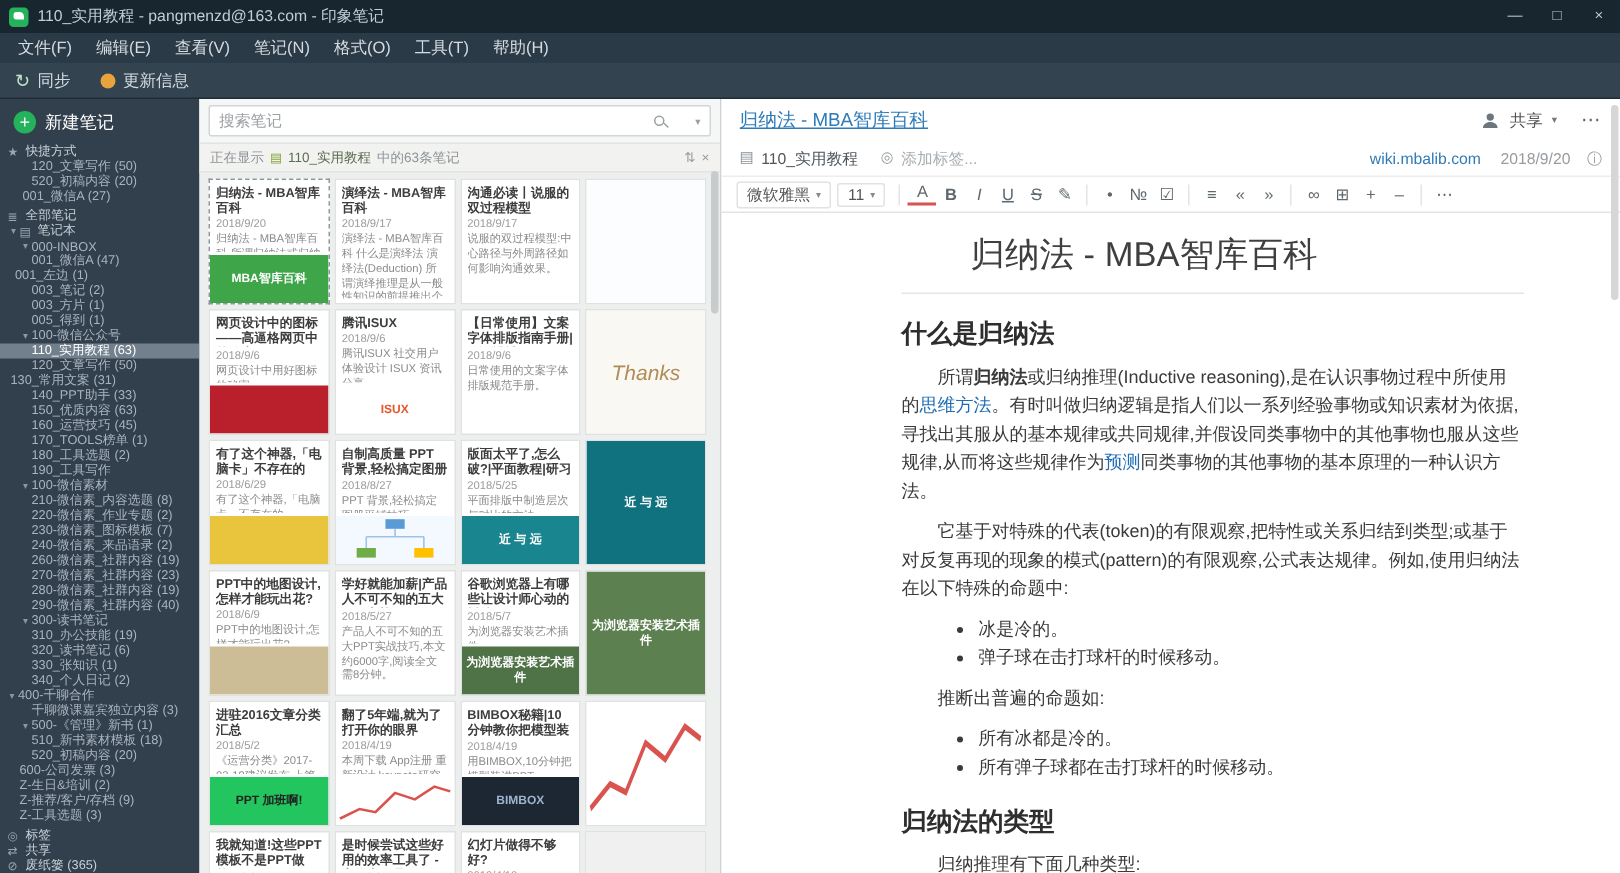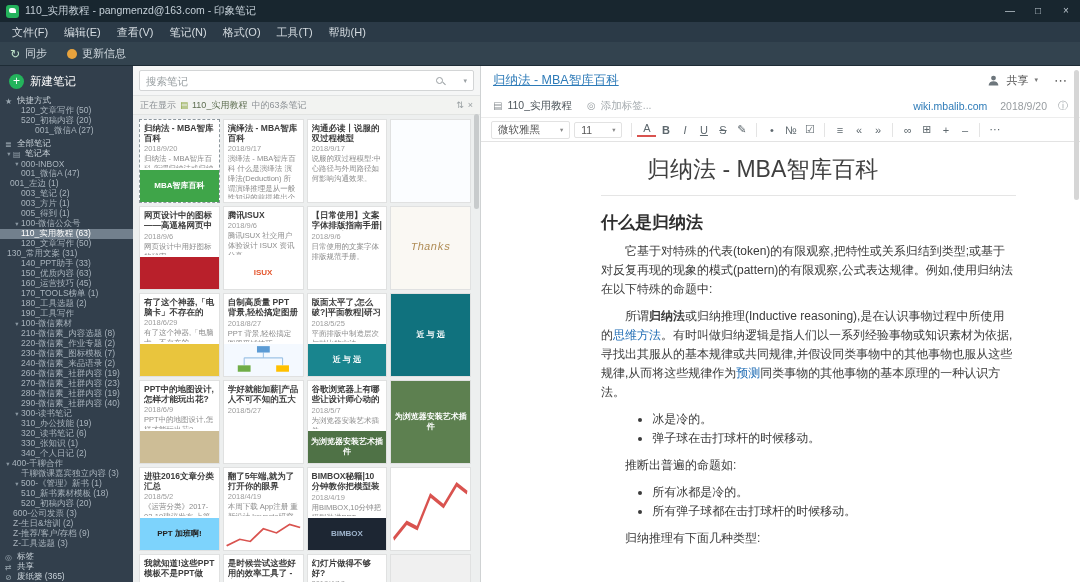--- a/index.html
+++ b/index.html
@@ -58,21 +58,21 @@
   .cardgrid{flex:1;min-height:0;padding:4px 9px 0 6px;display:grid;grid-template-columns:repeat(4,1fr);grid-auto-rows:84px;gap:3px;overflow:hidden;}
   .card{position:relative;background:#fff;border:1px solid #e0e1e1;padding:3px 4px;display:flex;flex-direction:column;overflow:hidden;}
   .card.sel{border:1px dashed #8e989e;}
   .ctitle{font-size:8.5px;font-weight:bold;color:#3d3d3d;line-height:1.2;max-height:21px;overflow:hidden;flex:none;}
   .cdate{font-size:7.5px;color:#9c9c9c;margin:1px 0;flex:none;}
   .csnip{font-size:7.5px;color:#8b8b8b;line-height:1.3;flex:1;overflow:hidden;min-height:0;}
   .cthumb{flex:none;height:32px;margin:2px -4px -3px;display:flex;align-items:center;justify-content:center;overflow:hidden;}
   .card.imgonly{padding:0;}
   .card.imgonly .cthumb{position:absolute;inset:0;height:auto;margin:0;}
   .cttext{font-size:8px;font-weight:bold;text-align:center;line-height:1.2;padding:0 2px;}
-  .cttext.script{font-family:Liberation Mono, monospace;font-style:italic;font-weight:normal;font-size:11px;}
+  .cttext.script{font-family:Liberation Sans, sans-serif;font-style:italic;font-weight:normal;font-size:14px;}
   .scatter{background-image:radial-gradient(#6fa8d6 1px,transparent 1.3px);background-size:8px 8px;}
 
   
   .vscroll{position:absolute;top:46px;bottom:0;right:0;width:7px;}
   .vscroll .thumb{position:absolute;top:2px;right:1px;width:5px;height:95px;background:#c8cbcc;border-radius:3px;}
   .vscroll.ed{top:2px;}
   .vscroll.ed .thumb{height:130px;background:#d6d6d6;}
 
   
   .editor{flex:1;min-width:0;background:#fff;display:flex;flex-direction:column;position:relative;}
@@ -84,21 +84,21 @@
   .kebab{font-size:13px;color:#666;margin-left:10px;letter-spacing:1px;}
   .ehead2{height:23px;display:flex;align-items:center;padding:0 12px;gap:5px;font-size:10.5px;flex:none;}
   .nbic2{color:#8a8f93;font-size:10px;}
   .nbname2{color:#4e565c;}
   .tagic{color:#9aa0a4;font-size:10px;margin-left:10px;}
   .addtag{color:#a7adb1;}
   .srcurl{color:#2e7bb8;}
   .edate{color:#979ca0;margin-left:8px;}
   .infoic{color:#9aa0a4;font-size:10px;margin-left:6px;}
   .etoolbar{height:25px;display:flex;align-items:center;padding:0 10px;border-top:1px solid #ededed;border-bottom:1px solid #e3e3e3;color:#5e686e;flex:none;}
-  .fsel{display:flex;align-items:center;gap:20px;font-size:10.5px;color:#555;padding:1px 6px;border:1px solid #e2e2e2;border-radius:2px;margin-right:4px;background:#fff;}
+  .fsel{display:flex;align-items:center;gap:4px;font-size:10.5px;color:#555;padding:1px 6px;border:1px solid #e2e2e2;border-radius:2px;margin-right:4px;background:#fff;}
   .chev3{font-size:6.5px;color:#888;}
   .tbtn{min-width:19px;text-align:center;font-size:11px;padding:0 2px;}
   .tbtn.b{font-weight:bold;}.tbtn.i{font-style:italic;}.tbtn.u{text-decoration:underline;}.tbtn.s{text-decoration:line-through;}
   .tbtn.colorbtn{border-bottom:2px solid #d9534f;line-height:1.1;}
   .tsep{width:1px;height:14px;background:#e4e4e4;margin:0 5px;flex:none;}
   .econtent{flex:1;min-height:0;overflow:hidden;padding:12px 64px 0 120px;}
   .ntitle{font-size:23px;color:#3f3f3f;text-indent:2em;padding-bottom:10px;border-bottom:1px solid #e5e5e5;margin-bottom:4px;font-weight:400;}
   .nh2{font-size:17px;font-weight:bold;color:#2e2e2e;margin:15px 0 5px;}
   .np{font-size:12px;line-height:19px;color:#3a3a3a;margin:8px 0;text-indent:2em;}
   .nlink{color:#1f6cb4;}
@@ -152,21 +152,21 @@
           <div class="srow sect" style="padding-left: 5px;">
             <span class="sic">★</span>
             <span class="slab">快捷方式</span>
           </div>
           <div class="srow" style="padding-left: 21px;">
             <span class="slab">120_文章写作 (50)</span>
           </div>
           <div class="srow" style="padding-left: 21px;">
             <span class="slab">520_初稿内容 (20)</span>
           </div>
-          <div class="srow" style="padding-left: 35px;">
+          <div class="srow" style="padding-left: 15px;">
             <span class="slab">001_微信A (27)</span>
           </div>
           <div class="srow sect" style="margin-top: 3px; padding-left: 5px;">
             <span class="sic">≣</span>
             <span class="slab">全部笔记</span>
           </div>
           <div class="srow sect" style="padding-left: 5px;">
             <span class="chev2">▾</span>
             <span class="sic">▤</span>
             <span class="slab">笔记本</span>
@@ -406,39 +406,40 @@
           </div>
           <div class="card">
             <div class="ctitle">PPT中的地图设计,怎样才能玩出花?</div>
             <div class="cdate">2018/6/9</div>
             <div class="csnip">PPT中的地图设计,怎样才能玩出花?</div>
             <div class="cthumb" style="background: rgb(205, 189, 150);"></div>
           </div>
           <div class="card">
             <div class="ctitle">学好就能加薪|产品人不可不知的五大PPT实战</div>
             <div class="cdate">2018/5/27</div>
+            <div class="csnip">产品人不可不知的五大PPT实战技巧,本文约6000字,阅读全文需8分钟。</div>
           </div>
           <div class="card">
             <div class="ctitle">谷歌浏览器上有哪些让设计师心动的插件?</div>
             <div class="cdate">2018/5/7</div>
             <div class="csnip">为浏览器安装艺术插件。</div>
             <div class="cthumb" style="background: rgb(79, 114, 70);">
               <div class="cttext" style="color: rgb(255, 255, 255);">为浏览器安装艺术插件</div>
             </div>
           </div>
           <div class="card imgonly">
             <div class="cthumb" style="background: rgb(93, 128, 80);">
               <div class="cttext" style="color: rgb(255, 255, 255);">为浏览器安装艺术插件</div>
             </div>
           </div>
           <div class="card">
             <div class="ctitle">进驻2016文章分类汇总</div>
             <div class="cdate">2018/5/2</div>
             <div class="csnip">《运营分类》2017-02-19建议发布,上篇介绍可实操的方法。</div>
-            <div class="cthumb" style="background: #7dd3fc;">
+            <div class="cthumb" style="background: #22c55e;">
               <div class="cttext" style="color: rgb(34, 34, 34);">PPT 加班啊!</div>
             </div>
           </div>
           <div class="card">
             <div class="ctitle">翻了5年端,就为了打开你的眼界</div>
             <div class="cdate">2018/4/19</div>
             <div class="csnip">本周下载 App注册 重新设计 keynote研究功能 共…</div>
             <div class="cthumb" style="background: rgb(255, 255, 255);">
               <svg viewBox="0 0 60 30" width="100%" height="100%" preserveAspectRatio="none">
                 <polyline points="2,26 12,20 20,22 30,10 40,14 50,6 58,9" fill="none" stroke="#d9534f" stroke-width="1.5"></polyline>
@@ -532,31 +533,32 @@
           <span class="tbtn ">⊞</span>
           <span class="tbtn ">+</span>
           <span class="tbtn ">–</span>
           <span class="tsep"></span>
           <span class="tbtn ">⋯</span>
         </div>
       <div class="econtent">
         <div class="ntitle">归纳法 - MBA智库百科</div>
         <div>
             <div class="nh2">什么是归纳法</div>
+            <p class="np"><span>所谓</span><span style="font-weight: 700;">归纳法</span><span>或归纳推理(Inductive reasoning),是在认识事物过程中所使用的</span><span class="nlink">思维方法</span><span>。有时叫做归纳逻辑是指人们以一系列经验事物或知识素材为依据,寻找出其服从的基本规律或共同规律,并假设同类事物中的其他事物也服从这些规律,从而将这些规律作为</span><span class="nlink">预测</span><span>同类事物的其他事物的基本原理的一种认识方法。</span></p>
             <p class="np"><span>它基于对特殊的代表(token)的有限观察,把特性或关系归结到类型;或基于对反复再现的现象的模式(pattern)的有限观察,公式表达规律。例如,使用归纳法在以下特殊的命题中:</span></p>
-            <p class="np"><span>所谓</span><span style="font-weight: 700;">归纳法</span><span>或归纳推理(Inductive reasoning),是在认识事物过程中所使用的</span><span class="nlink">思维方法</span><span>。有时叫做归纳逻辑是指人们以一系列经验事物或知识素材为依据,寻找出其服从的基本规律或共同规律,并假设同类事物中的其他事物也服从这些规律,从而将这些规律作为</span><span class="nlink">预测</span><span>同类事物的其他事物的基本原理的一种认识方法。</span></p>
             <ul class="nul">
               <li>冰是冷的。</li>
               <li>弹子球在击打球杆的时候移动。</li>
             </ul>
             <p class="np"><span>推断出普遍的命题如:</span></p>
             <ul class="nul">
               <li>所有冰都是冷的。</li>
               <li>所有弹子球都在击打球杆的时候移动。</li>
             </ul>
+            <div class="nh2">归纳法的类型</div>
             <p class="np"><span>归纳推理有下面几种类型:</span></p>
           </div>
       </div>
       <div class="vscroll ed">
           <div class="thumb"></div>
         </div>
     </div>
 
   </div>
 </div>

